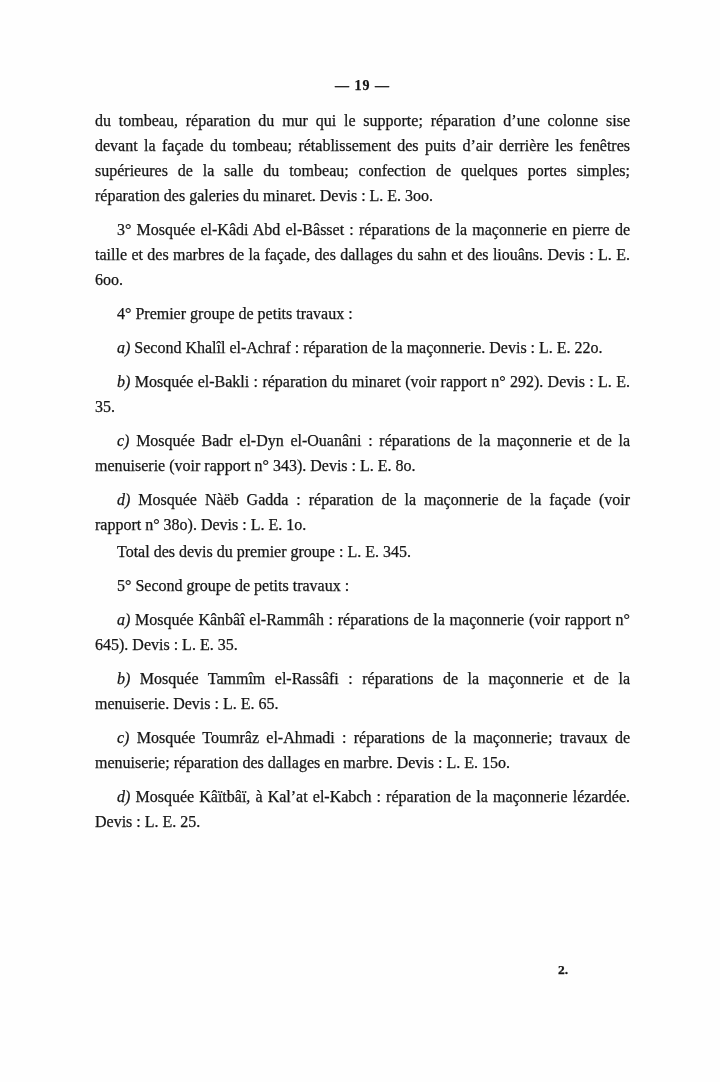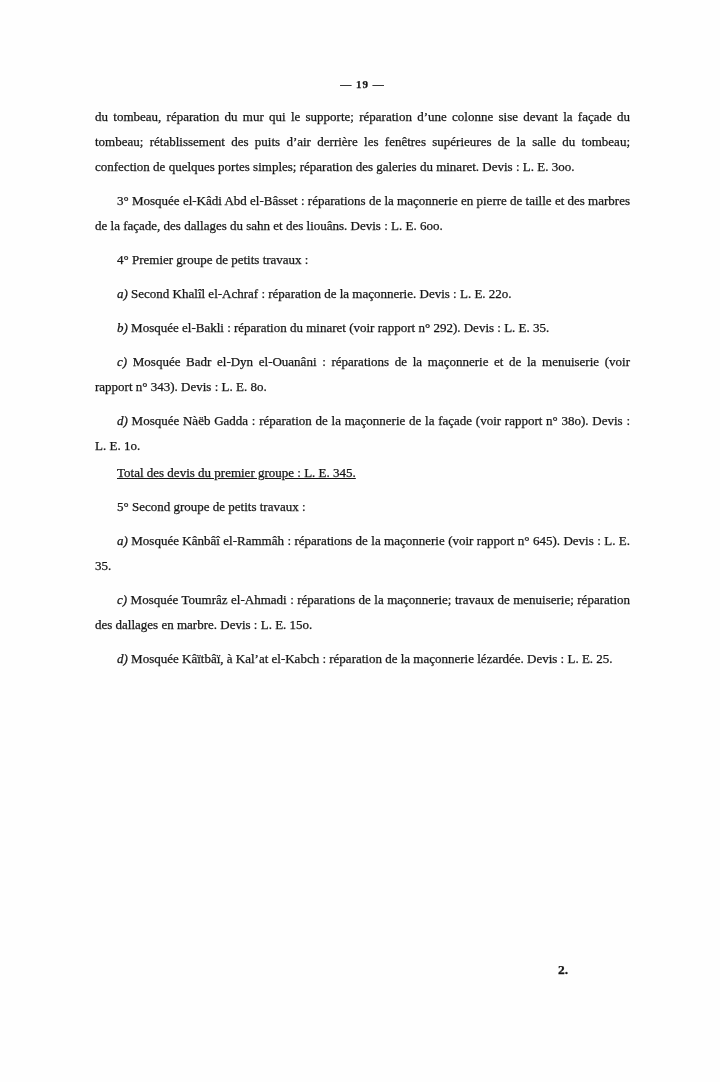--- a/index.html
+++ b/index.html
@@ -13,40 +13,39 @@
     box-sizing: border-box;
     position: relative;
     background: #fefefe;
     padding: 78px 90px 0 95px;
     font-family: "Liberation Serif", "DejaVu Serif", serif;
     color: #161616;
     -webkit-text-stroke: 0.25px #161616;
   }
   .page-number {
     text-align: center;
-    font-size: 11px;
+    font-size: 14px;
     font-weight: bold;
     letter-spacing: 1px;
     margin: 0 0 14px 0;
   }
   .para {
-    font-size: 13px;
+    font-size: 16px;
     line-height: 25px;
     text-align: justify;
     margin: 0;
     padding-top: 9px;
     text-indent: 22px;
   }
   .para.continuation {
     text-indent: 0;
     padding-top: 0;
   }
   .para.tight {
     padding-top: 2px;
-    text-decoration: underline;
   }
   .item-label {
     font-style: italic;
   }
   .signature {
     position: absolute;
     top: 962px;
     right: 152px;
     font-size: 13.5px;
     font-weight: bold;
@@ -73,20 +72,21 @@
   <p class="para"><em class="item-label">c)</em> <span>Mosquée Badr el-Dyn el-Ouanâni : réparations de la maçonnerie et de la menuiserie (voir rapport n° 343). Devis : L. E. 8o.</span></p>
 
   <p class="para"><em class="item-label">d)</em> <span>Mosquée Nàëb Gadda : réparation de la maçonnerie de la façade (voir rapport n° 38o). Devis : L. E. 1o.</span></p>
 
   <p class="para tight">Total des devis du premier groupe : L. E. 345.</p>
 
   <p class="para">5° Second groupe de petits travaux :</p>
 
   <p class="para"><em class="item-label">a)</em> <span>Mosquée Kânbâî el-Rammâh : réparations de la maçonnerie (voir rapport n° 645). Devis : L. E. 35.</span></p>
 
+  <p class="para"><em class="item-label">b)</em> <span>Mosquée Tammîm el-Rassâfi : réparations de la maçonnerie et de la menuiserie. Devis : L. E. 65.</span></p>
 
   <p class="para"><em class="item-label">c)</em> <span>Mosquée Toumrâz el-Ahmadi : réparations de la maçonnerie; travaux de menuiserie; réparation des dallages en marbre. Devis : L. E. 15o.</span></p>
 
   <p class="para"><em class="item-label">d)</em> <span>Mosquée Kâïtbâï, à Kal’at el-Kabch : réparation de la maçonnerie lézardée. Devis : L. E. 25.</span></p>
 
   <div class="signature">2.</div>
 
 </main>
 
 </body></html>

